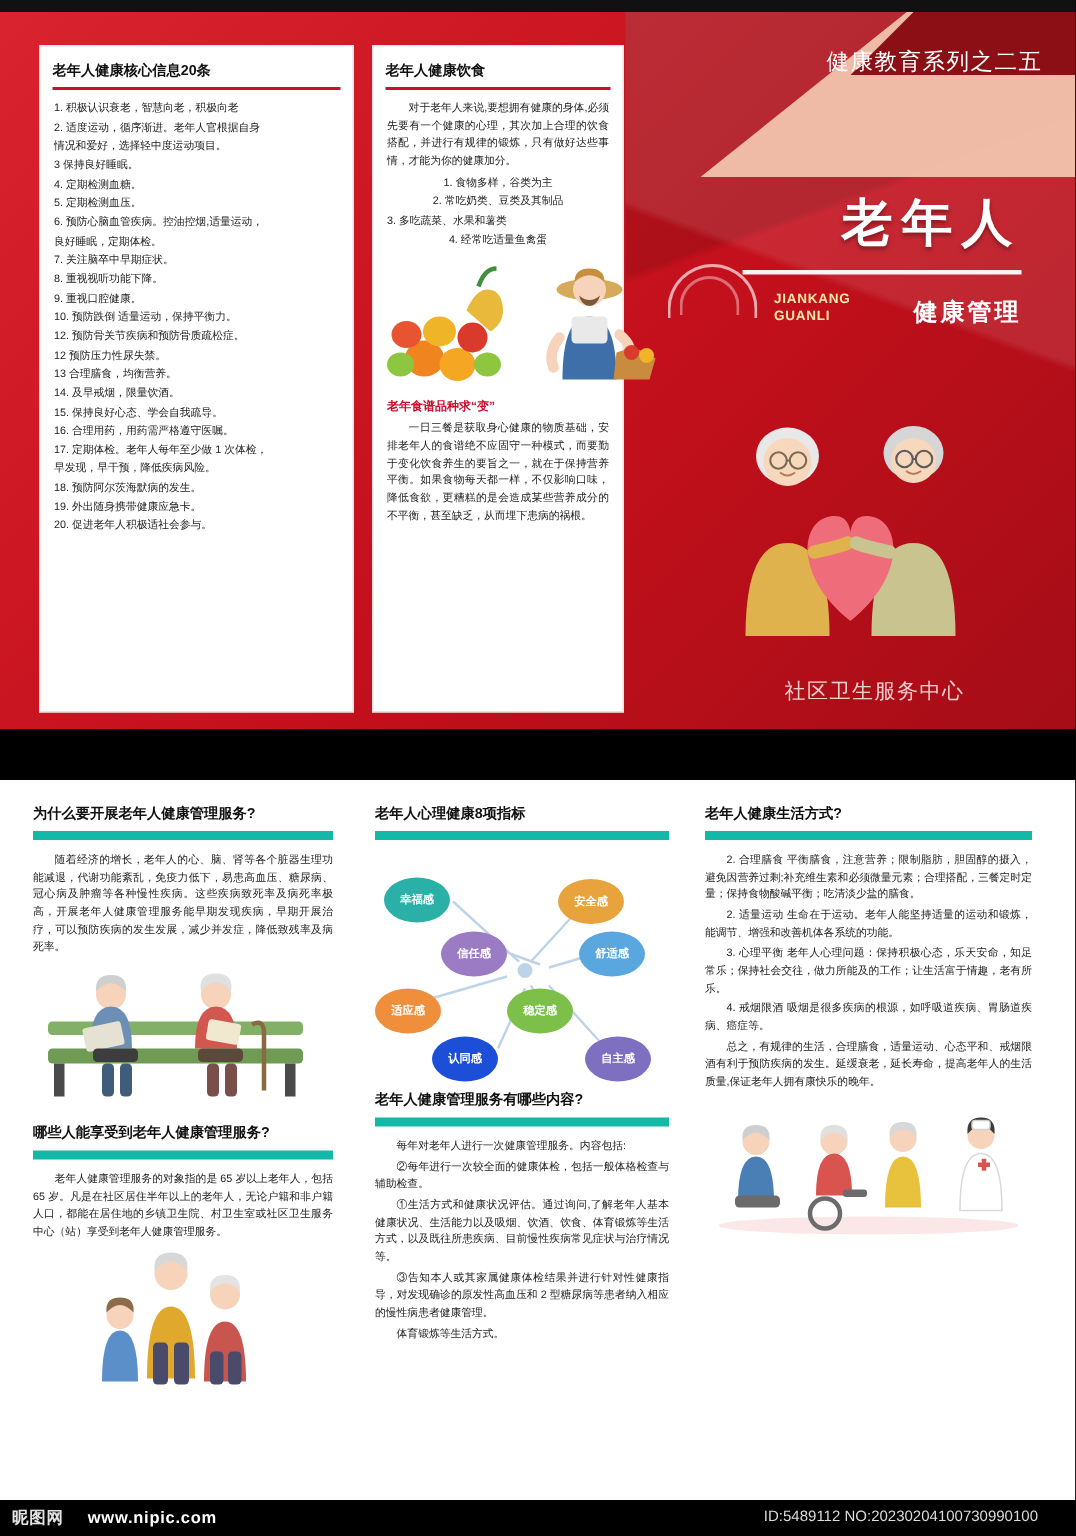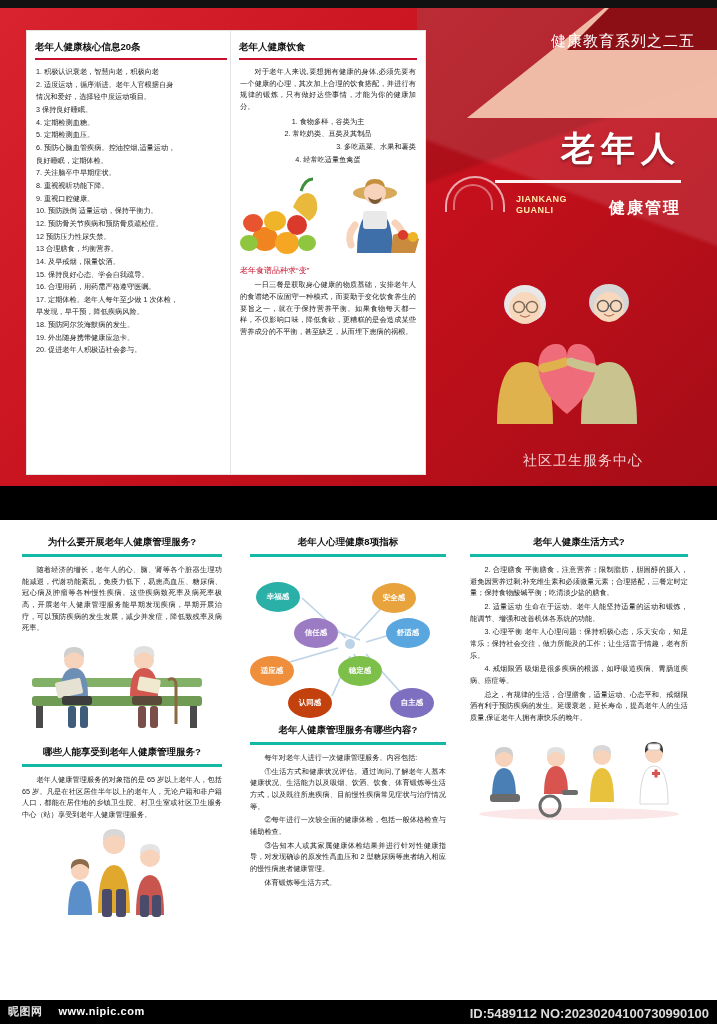--- a/index.html
+++ b/index.html
@@ -47,21 +47,21 @@
     background:#8c0f15;
     clip-path: polygon(28% 0, 100% 0, 100% 100%, 0 100%);
   }
 
   .white-card {
     position: absolute;
     background: #fff;
     border: 1px solid #e3e3e3;
   }
   #card-left  { left: 26px;  top: 22px; width: 210px; height: 445px; }
-  #card-mid   { left: 230px; top: 22px; width: 196px; height: 445px; }
+  #card-mid   { left: 248px; top: 22px; width: 168px; height: 445px; }
 
   .card-title {
     margin: 10px 8px 6px 8px;
     font-size: 9.5px;
     font-weight: bold;
     color: #111;
     border-bottom: 2px solid #c8102e;
     padding-bottom: 4px;
   }
   .card-body {
@@ -109,38 +109,37 @@
     border-bottom: none; border-radius: 60px 60px 0 0;
   }
   .arc-deco.b{ right:224px; top:176px; width:40px; height:26px; opacity:.6;}
 
   
   .illus-food{
     position:relative; height: 86px; margin: 8px 4px 4px 4px;
   }
 
   .red-note{
-    color:#c8102e; font-weight:normal; font-size:8px; margin:6px 9px 3px 9px;
+    color:#c8102e; font-weight:bold; font-size:8px; margin:6px 9px 3px 9px;
   }
 
   
   .couple{
     position:absolute; right: 40px; bottom: 52px; width: 200px; height: 170px;
   }
 
   
   .col { position: absolute; top: 16px; }
   #col1 { left: 22px;  width: 200px; }
   #col2 { left: 250px; width: 196px; }
   #col3 { left: 470px; width: 218px; }
 
   .sec-title{
     font-size: 9.5px; font-weight: bold; color:#111;
-    text-align:center;
-    border-bottom: 3px solid #14b8a6;
+    border-bottom: 6px solid #14b8a6;
     padding-bottom: 5px; margin-bottom: 7px;
   }
   .sec-body{
     font-size: 7.2px; line-height: 1.62; color:#222; text-align: justify;
   }
   .sec-body p { margin: 0 0 2px 0; }
 
   .bench-illus{ position:relative; height: 96px; margin: 6px 0 10px; }
 
   
@@ -160,21 +159,21 @@
     position:absolute; left:0; bottom:0; width:717px; height:24px;
     background:#000; color:#fff;
   }
   .brand{
     position:absolute; left:8px; top:4px; font-size:11px; font-weight:bold;
     color:#fff; letter-spacing:.5px;
   }
   .brand .logo{ color:#e2e2e2;text-align:center; }
   .brand .url{ color:#fff; margin-left:16px; }
   .idtext{
-    position:absolute; right:8px; top:6px; font-size:13px; color:#dcdcdc;font-weight:bold;
+    position:absolute; right:25px; top:6px; font-size:10px; color:#dcdcdc;
   }
   .blackgap{
     position:absolute; left:0; width:717px; background:#000;
   }
 </style>
 </head>
 <body>
 
 <div id="page">
 
@@ -255,21 +254,21 @@
     </div>
 
     <div class="white-card" id="card-mid">
       <div class="card-title">老年人健康饮食</div>
       <div class="card-body">
         <p class="indent">对于老年人来说,要想拥有健康的身体,必须先要有一个健康的心理，其次加上合理的饮食搭配，并进行有规律的锻炼，只有做好达些事情，才能为你的健康加分。</p>
       </div>
       <div class="card-body" style="margin-top:3px">
         <p style="text-align:center">1. 食物多样，谷类为主</p>
         <p style="text-align:center">2. 常吃奶类、豆类及其制品</p>
-        <p style="text-align:right">3. 多吃蔬菜、水果和薯类</p>
+        <p style="text-align:left">3. 多吃蔬菜、水果和薯类</p>
         <p style="text-align:center">4. 经常吃适量鱼禽蛋</p>
       </div>
 
       <div class="illus-food">
         <svg width="200" height="86" viewBox="0 0 200 86">
 
           <ellipse cx="30" cy="66" rx="13" ry="12" fill="#f0841e"></ellipse>
           <ellipse cx="52" cy="70" rx="12" ry="11" fill="#f5a623"></ellipse>
           <ellipse cx="18" cy="50" rx="10" ry="9" fill="#e8542f"></ellipse>
           <ellipse cx="40" cy="48" rx="11" ry="10" fill="#f0b429"></ellipse>
@@ -369,29 +368,29 @@
         <svg width="196" height="150" viewBox="0 0 196 150" style="position:absolute;left:0;top:0">
           <path d="M52 34 L96 74 M146 28 L104 74 M88 68 L110 76 M150 68 L116 78 M26 102 L88 84 M110 102 L104 90 M82 132 L100 92 M154 132 L116 90" stroke="#bcd3e8" stroke-width="1.6" fill="none"></path>
           <circle cx="100" cy="80" r="5" fill="#bcd3e8"></circle>
         </svg>
         <div class="bubble" style="left:6px;  top:18px;  background:#2bb0a8">幸福感</div>
         <div class="bubble" style="left:122px;top:19px;  background:#e8a33d">安全感</div>
         <div class="bubble" style="left:44px; top:54px;  background:#9b7bc4">信任感</div>
         <div class="bubble" style="left:136px;top:54px;  background:#5aa7e0">舒适感</div>
         <div class="bubble" style="left:0px;  top:92px;  background:#ef8f3c">适应感</div>
         <div class="bubble" style="left:88px; top:92px;  background:#7cc04a">稳定感</div>
-        <div class="bubble" style="left:38px; top:124px; background:#c2410c">认同感</div>
+        <div class="bubble" style="left:38px; top:124px; background:#1d4ed8">认同感</div>
         <div class="bubble" style="left:140px;top:124px; background:#7f6fc0">自主感</div>
       </div>
 
       <div class="sec-title">老年人健康管理服务有哪些内容?</div>
       <div class="sec-body">
         <p class="indent">每年对老年人进行一次健康管理服务。内容包括:</p>
+        <p class="indent">②每年进行一次较全面的健康体检，包括一般体格检查与辅助检查。</p>
         <p class="indent">①生活方式和健康状况评估。通过询问,了解老年人基本健康状况、生活能力以及吸烟、饮酒、饮食、体育锻炼等生活方式，以及既往所患疾病、目前慢性疾病常见症状与治疗情况等。</p>
-        <p class="indent">②每年进行一次较全面的健康体检，包括一般体格检查与辅助检查。</p>
         <p class="indent">③告知本人或其家属健康体检结果并进行针对性健康指导，对发现确诊的原发性高血压和 2 型糖尿病等患者纳入相应的慢性病患者健康管理。</p>
         <p class="indent">体育锻炼等生活方式。</p>
       </div>
     </div>
 
     <div class="col" id="col3">
       <div class="sec-title">老年人健康生活方式?</div>
       <div class="sec-body">
         <p class="indent">2. 合理膳食  平衡膳食，注意营养；限制脂肪，胆固醇的摄入，避免因营养过剩;补充维生素和必须微量元素；合理搭配，三餐定时定量；保持食物酸碱平衡；吃清淡少盐的膳食。</p>
         <p class="indent">2. 适量运动  生命在于运动。老年人能坚持适量的运动和锻炼，能调节、增强和改善机体各系统的功能。</p>

